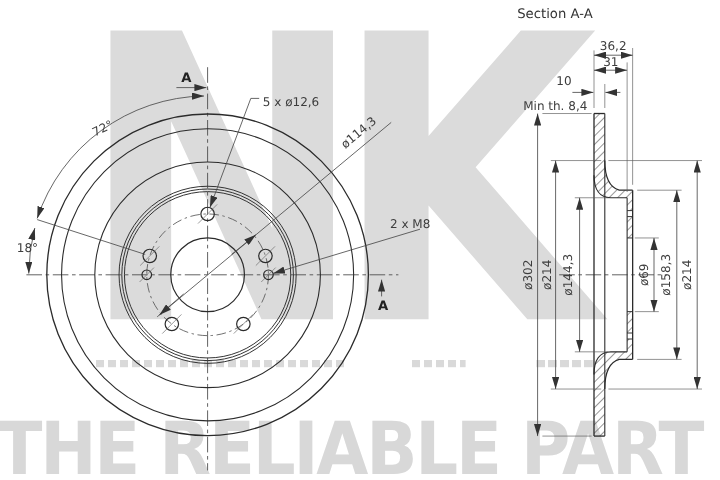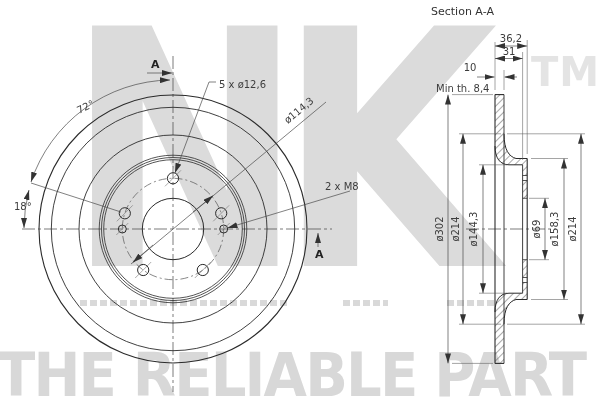--- a/index.html
+++ b/index.html
@@ -28,21 +28,20 @@
   .cl{stroke:#444;stroke-width:0.7;fill:none;stroke-dasharray:13 3 3 3;}
   .pcdc{stroke:#555;stroke-width:0.7;fill:none;stroke-dasharray:8 3 2 3;}
   .tick{stroke:#666;stroke-width:0.55;fill:none;}
 </style>
 </head>
 <body>
 
 <div id="stage">
 
   <div class="wm-nk">NK</div>
-  <div class="wm-tm">TM</div>
   <div class="wm-tagline">THE RELIABLE PART</div>
   <div class="fringe" id="f1"></div>
   <div class="fringe" id="f2"></div>
   <div class="fringe" id="f3"></div>
 
   <svg width="600" height="400" viewBox="0 0 600 400">
     <defs>
       <pattern id="hatch" patternUnits="userSpaceOnUse" width="5" height="5" patternTransform="rotate(45)">
         <line x1="0" y1="0" x2="0" y2="5" stroke="#3f3f3f" stroke-width="0.9"></line>
       </pattern>

